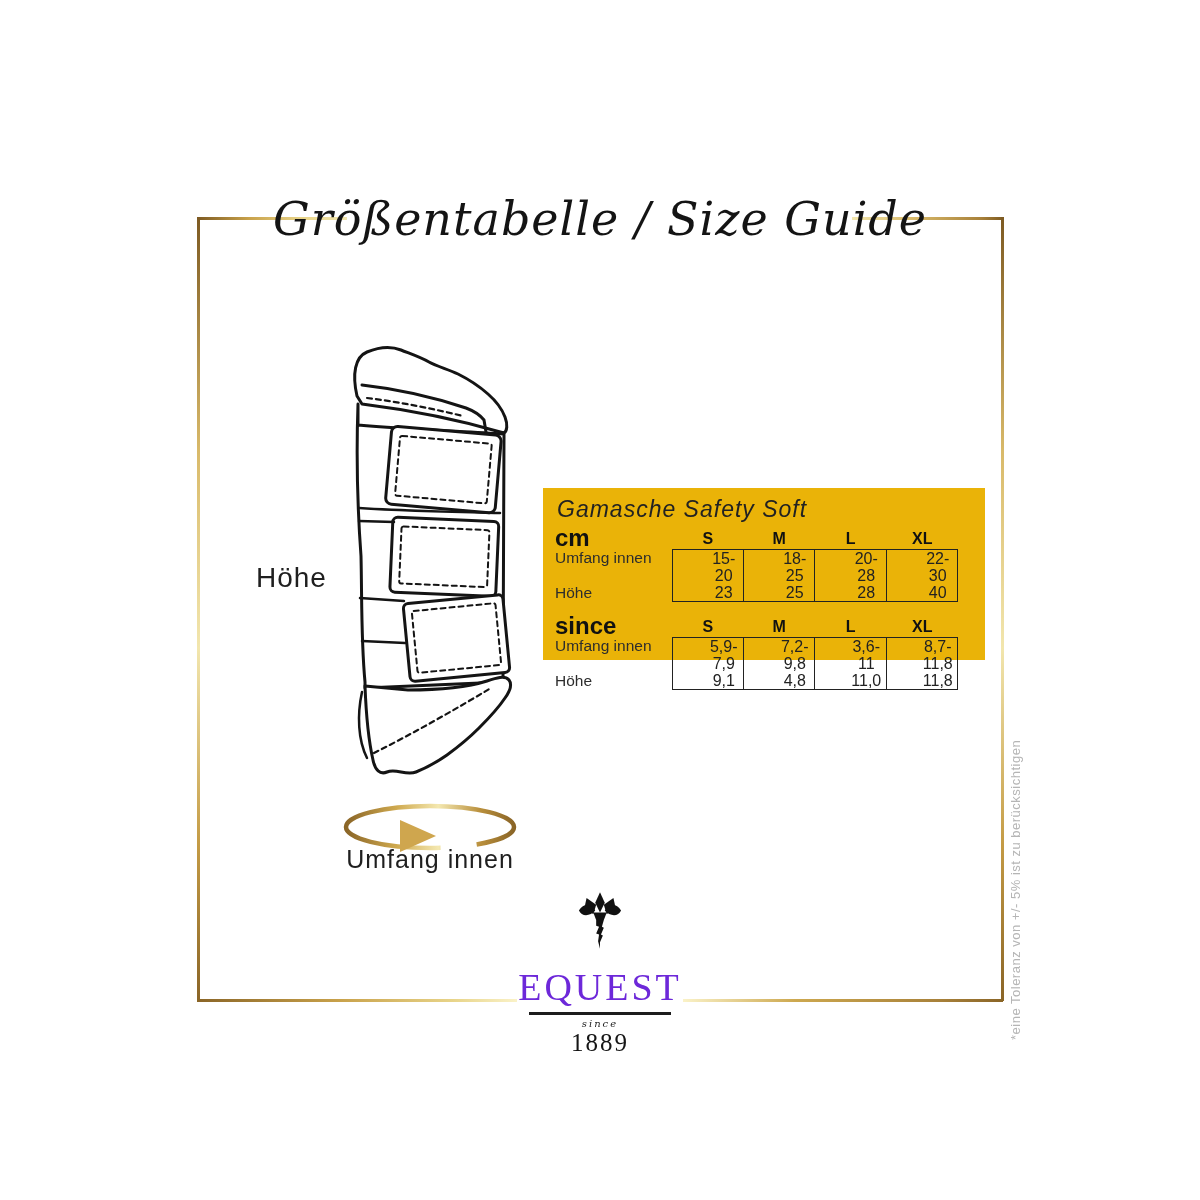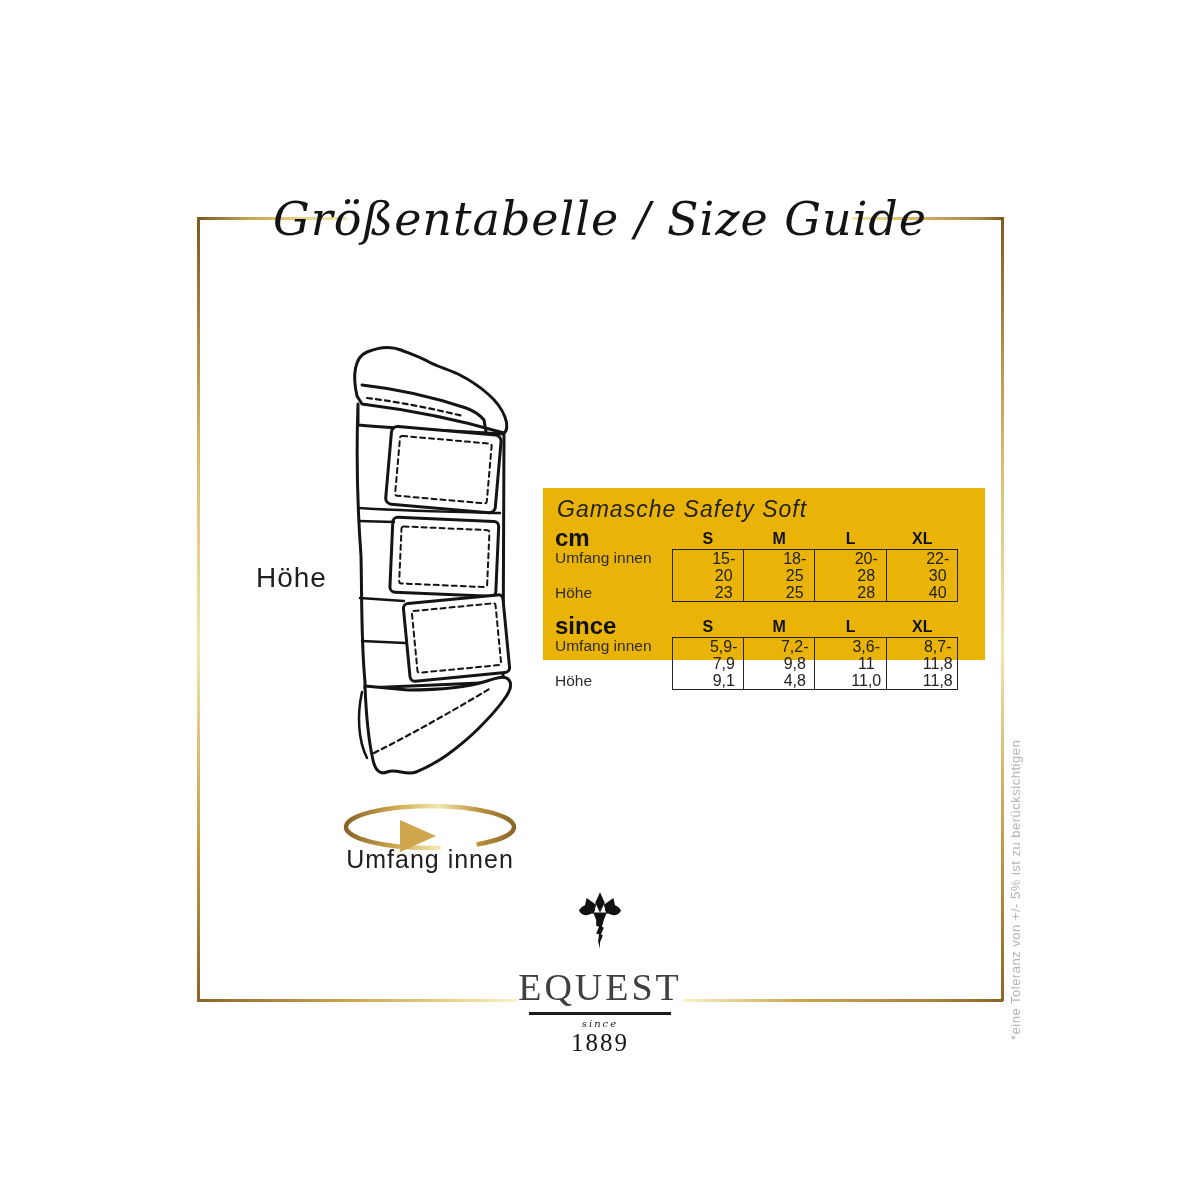--- a/index.html
+++ b/index.html
@@ -36,21 +36,21 @@
   .size-head{font-weight:bold;font-size:16px;line-height:20px;text-align:center;align-self:end;color:#111;}
   .row-label{font-size:15.5px;line-height:17px;color:#2d2d2d;white-space:nowrap;}
   .val{font-size:16px;line-height:17px;text-align:center;color:#222;
        border-right:1.4px solid #222;padding-left:32px;}
   .val.c1{border-left:1.4px solid #222;}
   .r1 .val, .val.r1{border-top:1.4px solid #222;}
   .r2 .val, .val.r2{border-bottom:1.4px solid #222;}
 
   
   .logo{left:500px;top:891px;width:200px;text-align:center;}
-  .logo .brand{font-family:"Liberation Serif",serif;font-size:38px;letter-spacing:3px;color:#404040;margin-top:8px;}
+  .logo .brand{font-family:"Liberation Serif",serif;font-size:38px;letter-spacing:3px;color:#6d28d9;margin-top:8px;}
   .logo .rule{width:142px;height:2.5px;background:#1c1c1c;margin:3px auto 0 auto;}
   .logo .since{font-family:"DejaVu Serif",serif;font-style:italic;font-size:10px;letter-spacing:2px;color:#222;margin-top:3px;}
   .logo .year{font-family:"Liberation Serif",serif;font-size:25px;letter-spacing:2px;color:#151515;}
 
   
   .footnote{left:1008px;top:728px;height:312px;writing-mode:vertical-rl;transform:rotate(180deg);
     font-size:13px;letter-spacing:0.5px;color:#b5b5b5;white-space:nowrap;}
 </style>
 </head>
 <body>

